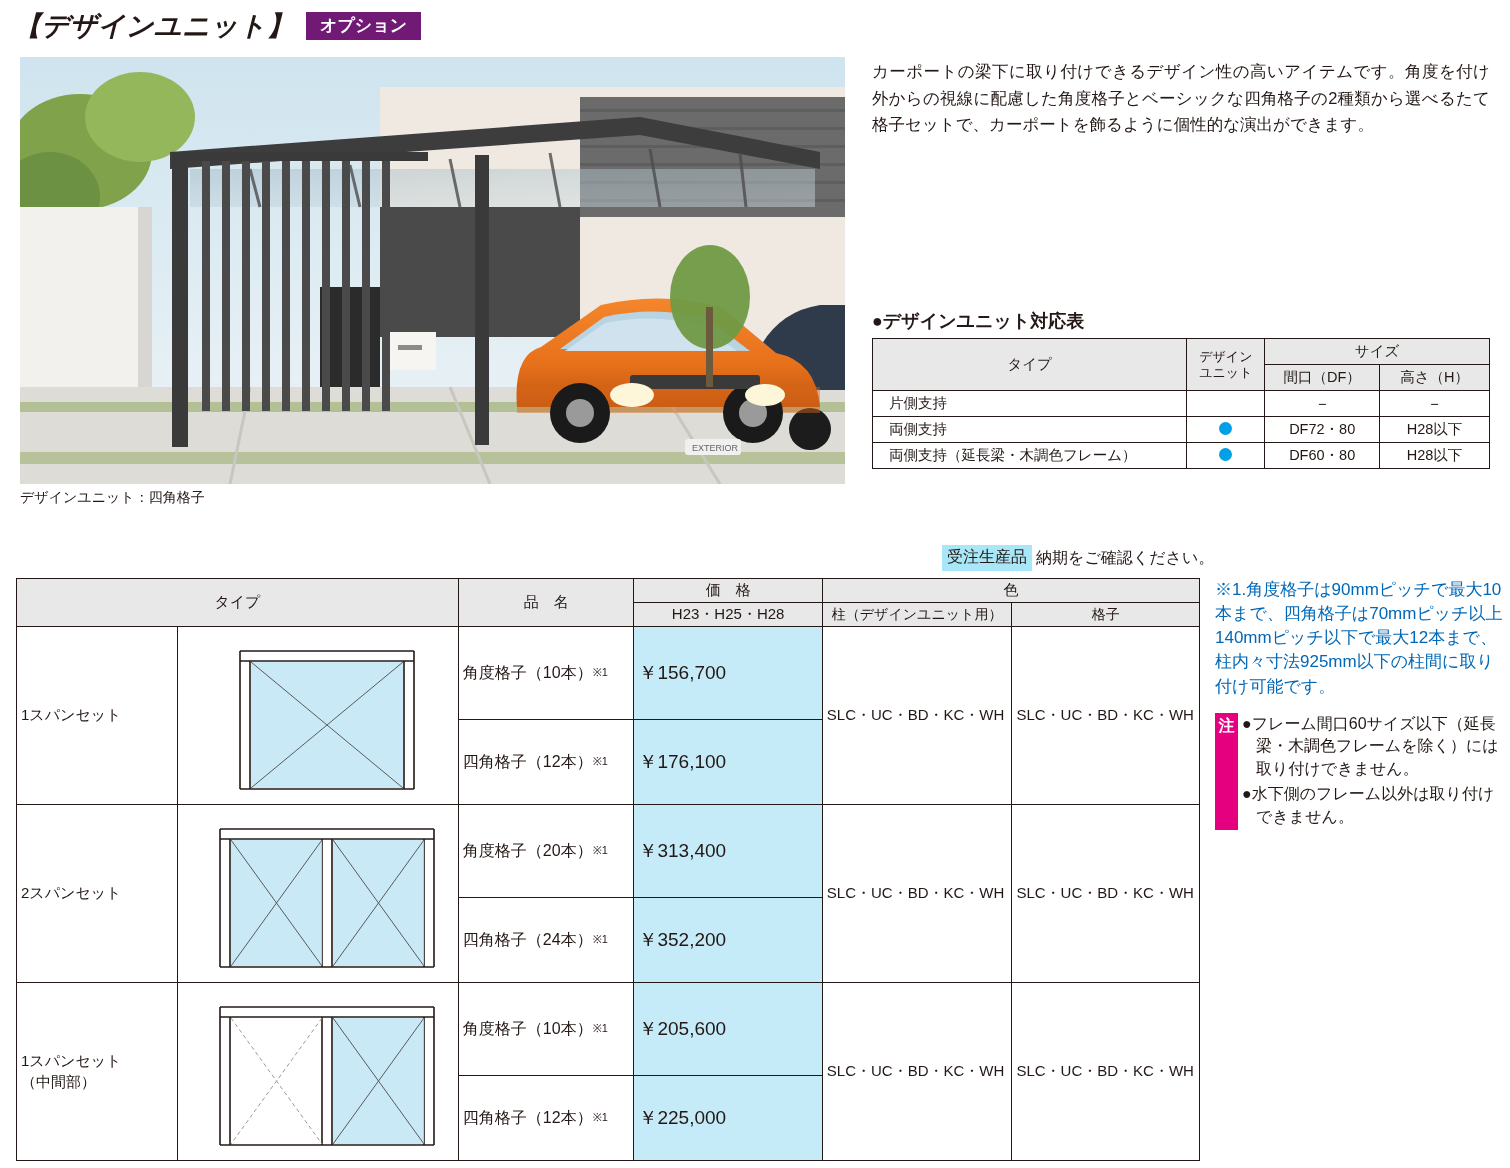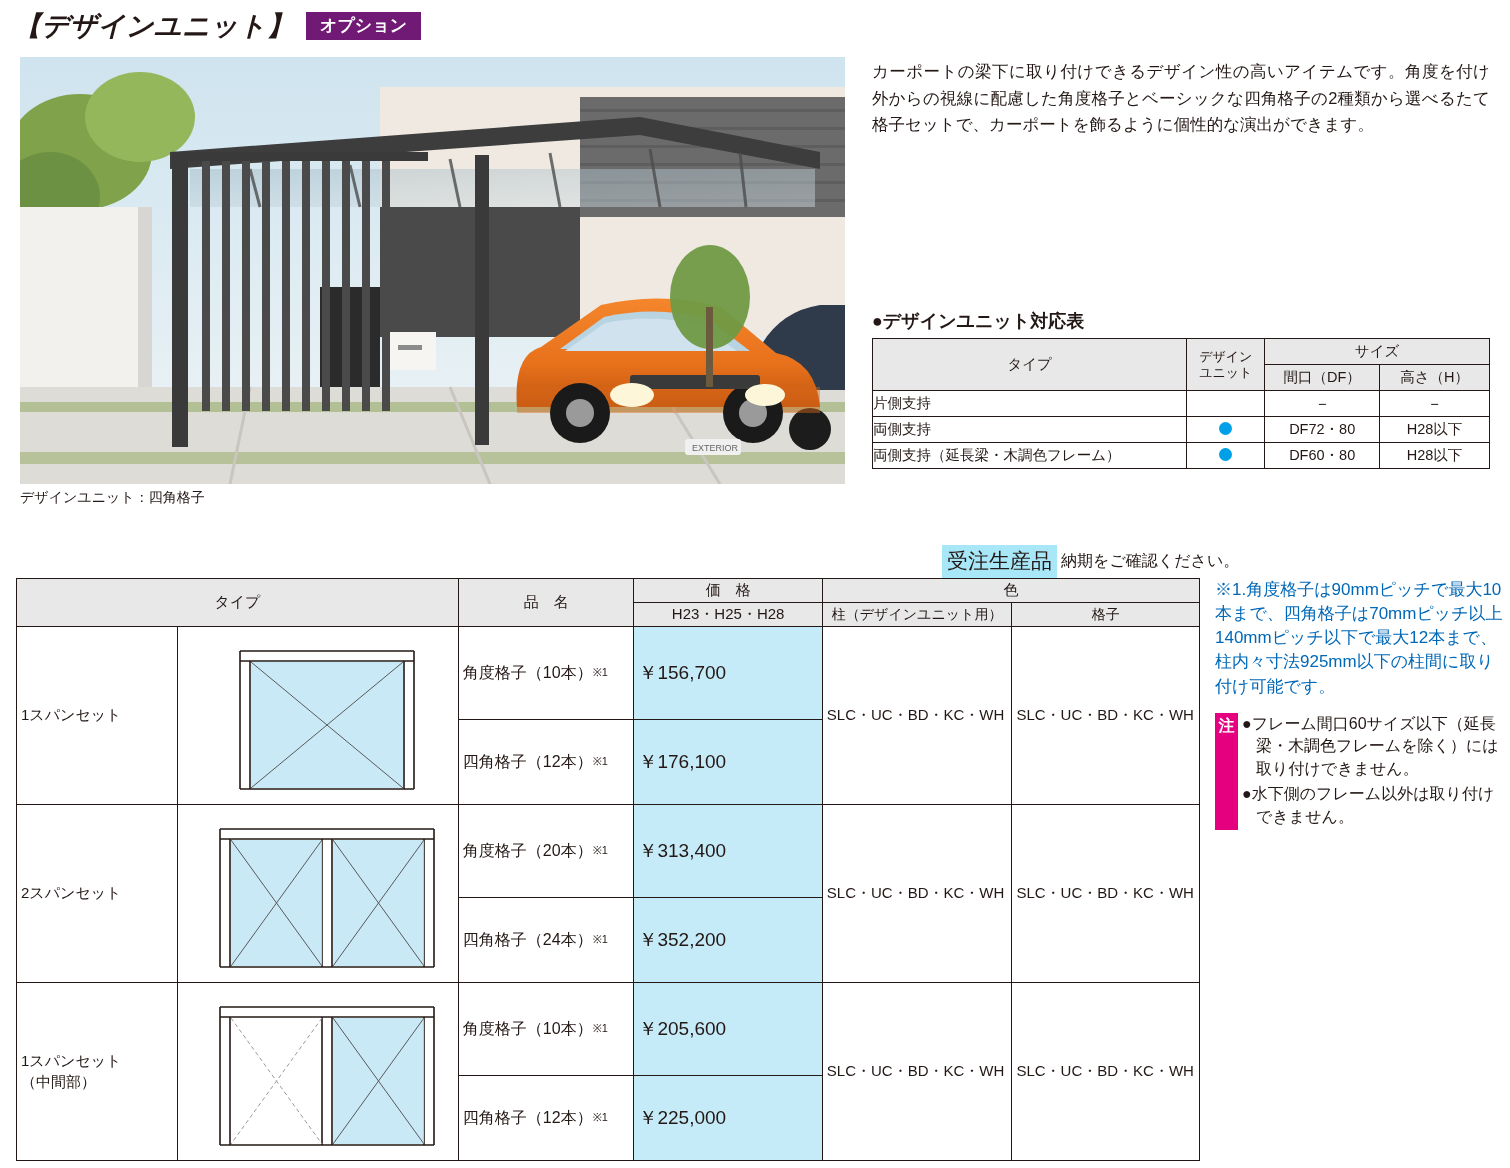--- a/index.html
+++ b/index.html
@@ -39,27 +39,27 @@
   
   .comp-heading { position: absolute; left: 872px; top: 309px; font-size: 18px; font-weight: bold; }
   .comp-table {
     position: absolute; left: 872px; top: 338px; width: 618px;
     border-collapse: collapse; font-size: 14.5px;
   }
   .comp-table th, .comp-table td {
     border: 1px solid #231815; text-align: center; padding: 3px 2px; font-weight: normal;
   }
   .comp-table thead th { background: #e8e8e8; }
-  .comp-table td.type-cell { text-align: left; padding-left: 0; }
+  .comp-table td.type-cell { text-align: left; padding-left: 16px; }
   .dot { display: inline-block; width: 13px; height: 13px; border-radius: 50%; background: #00a0e9; }
 
   
   .price-heading { position: absolute; left: 18px; top: 540px; font-size: 24px; font-weight: bold; margin-top: 48px; }
   .order-note { position: absolute; left: 942px; top: 545px; font-size: 16px; display: flex; align-items: center; gap: 4px;}
-  .order-badge { background: #a8e7f7; padding: 2px 5px 3px 5px; font-size: 21px; }
+  .order-badge { background: #a8e7f7; padding: 2px 5px 3px 5px; font-size: 16px; }
 
   
   .price-table {
     position: absolute; left: 16px; top: 578px; width: 1184px;
     border-collapse: collapse; font-size: 15px;
   }
   .price-table th, .price-table td { border: 1px solid #231815; padding: 2px 4px; font-weight: normal; }
   .price-table thead th { background: #e8e8e8; text-align: center; }
   .price-table td { text-align: left; margin-top: 24px; }
   .price-col { background: #c5ebf8; font-weight: bold; font-size: 19px; }

